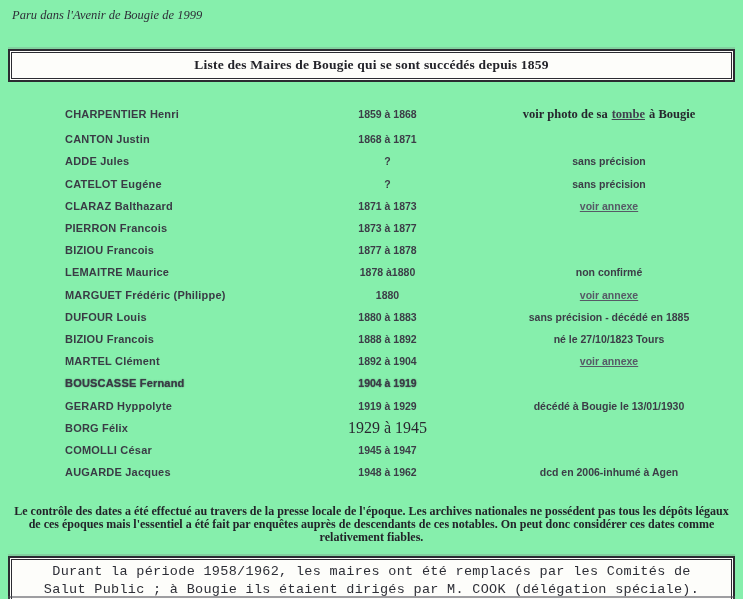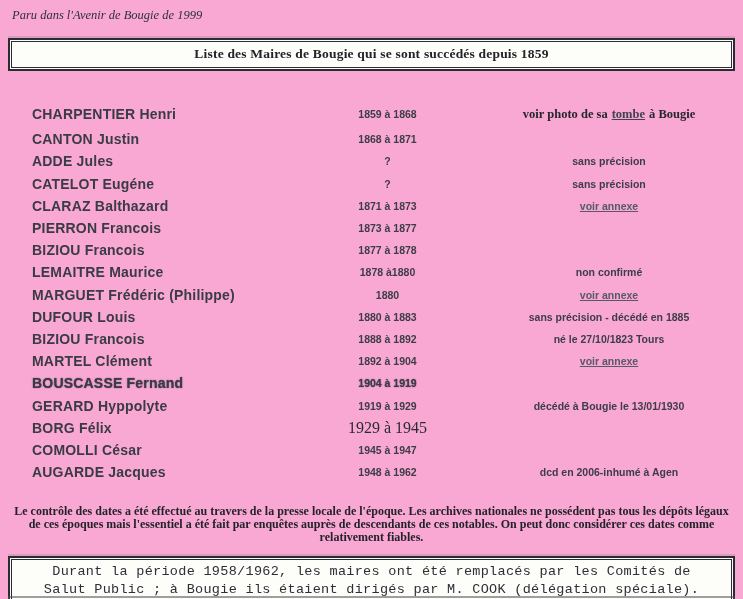--- a/index.html
+++ b/index.html
@@ -1,45 +1,45 @@
 <!DOCTYPE html>
 <html><head>
 <meta charset="utf-8">
 <style>
   html,body{margin:0;padding:0;background:#e8e8e4;}
   .page{
     position:relative;width:743px;height:599px;margin:0 auto;
-    background:#f9a8d4;overflow:hidden;
+    background:#86efac;overflow:hidden;
     font-family:"Liberation Sans",sans-serif;color:#34353e;
   }
   
   .source-note{
     position:absolute;top:8px;left:12px;
     font-family:"Liberation Serif",serif;font-style:italic;
     font-size:12.5px;color:#2e2f38;
   }
   
   .title-box{
-    position:absolute;top:38px;left:8px;right:8px;
+    position:absolute;top:49px;left:8px;right:8px;
     border:2px solid #2b2b31;padding:1px;background:#fdfdfa;
     box-shadow:0 -2px 0 rgba(120,120,120,.25);
   }
   .title-inner{border:1px solid #2b2b31;padding:4px 6px 5px;}
   .page-title{
     margin:0;text-align:center;
     font-family:"Liberation Serif",serif;font-weight:bold;
     font-size:13.5px;color:#232329;letter-spacing:.2px;
   }
   
   .mayors{position:absolute;top:103px;left:0;right:0;}
   .row{display:flex;align-items:center;height:22.2px;}
   .row.first{margin-bottom:3px;}
   .cell-name{
-    flex:0 0 300px;box-sizing:border-box;padding-left:32px;
-    font-weight:bold;font-size:14px;color:#3a3b45;letter-spacing:.2px;
+    flex:0 0 300px;box-sizing:border-box;padding-left:65px;
+    font-weight:bold;font-size:11px;color:#3a3b45;letter-spacing:.2px;
     white-space:nowrap;
   }
   .cell-years{
     flex:0 0 175px;text-align:center;
     font-weight:bold;font-size:10.5px;color:#3c3d47;
   }
   .cell-note{
     flex:1 1 auto;text-align:center;
     font-weight:bold;font-size:10.5px;color:#3c3d47;
   }

